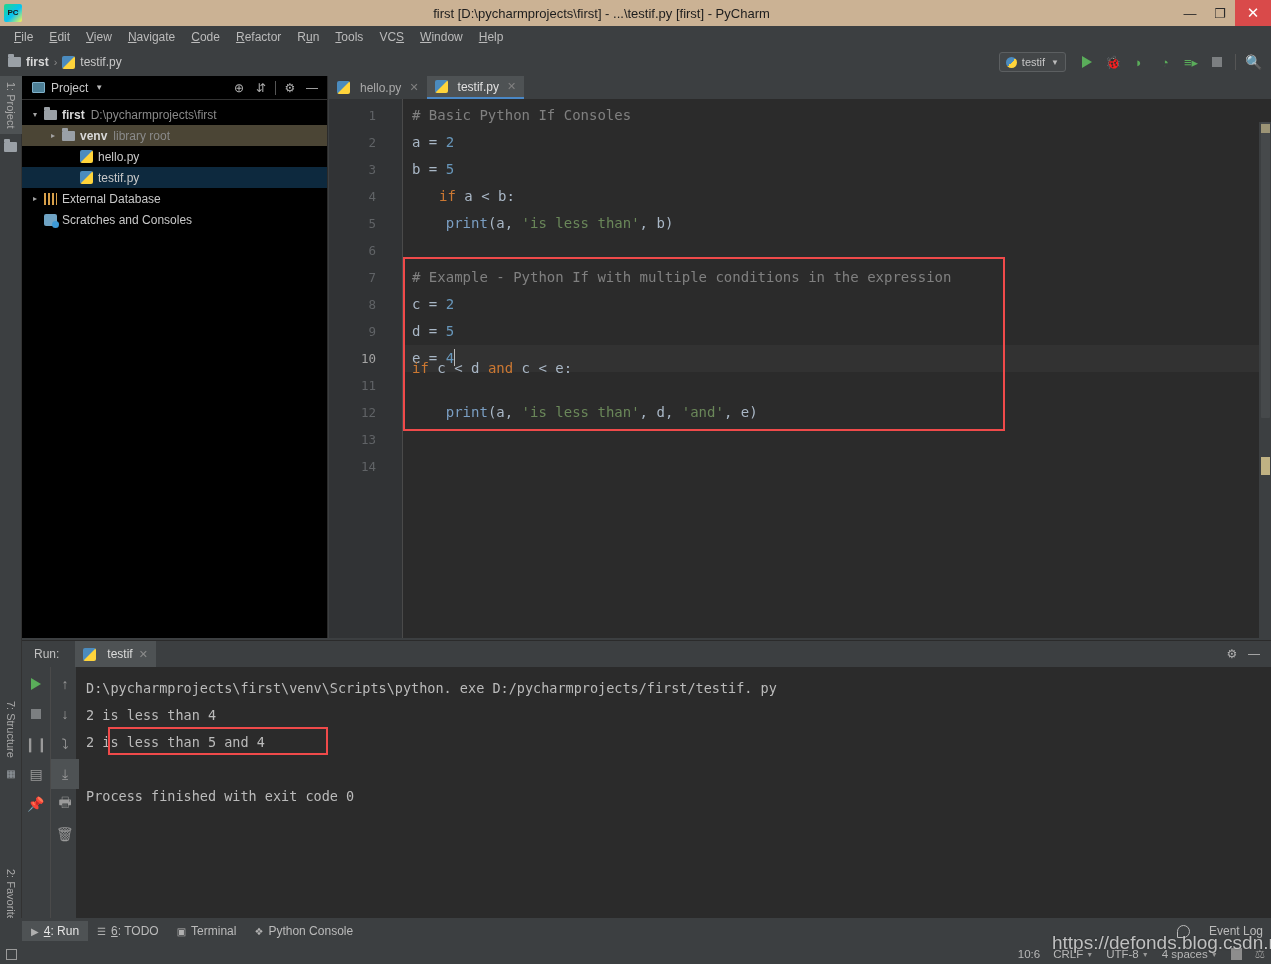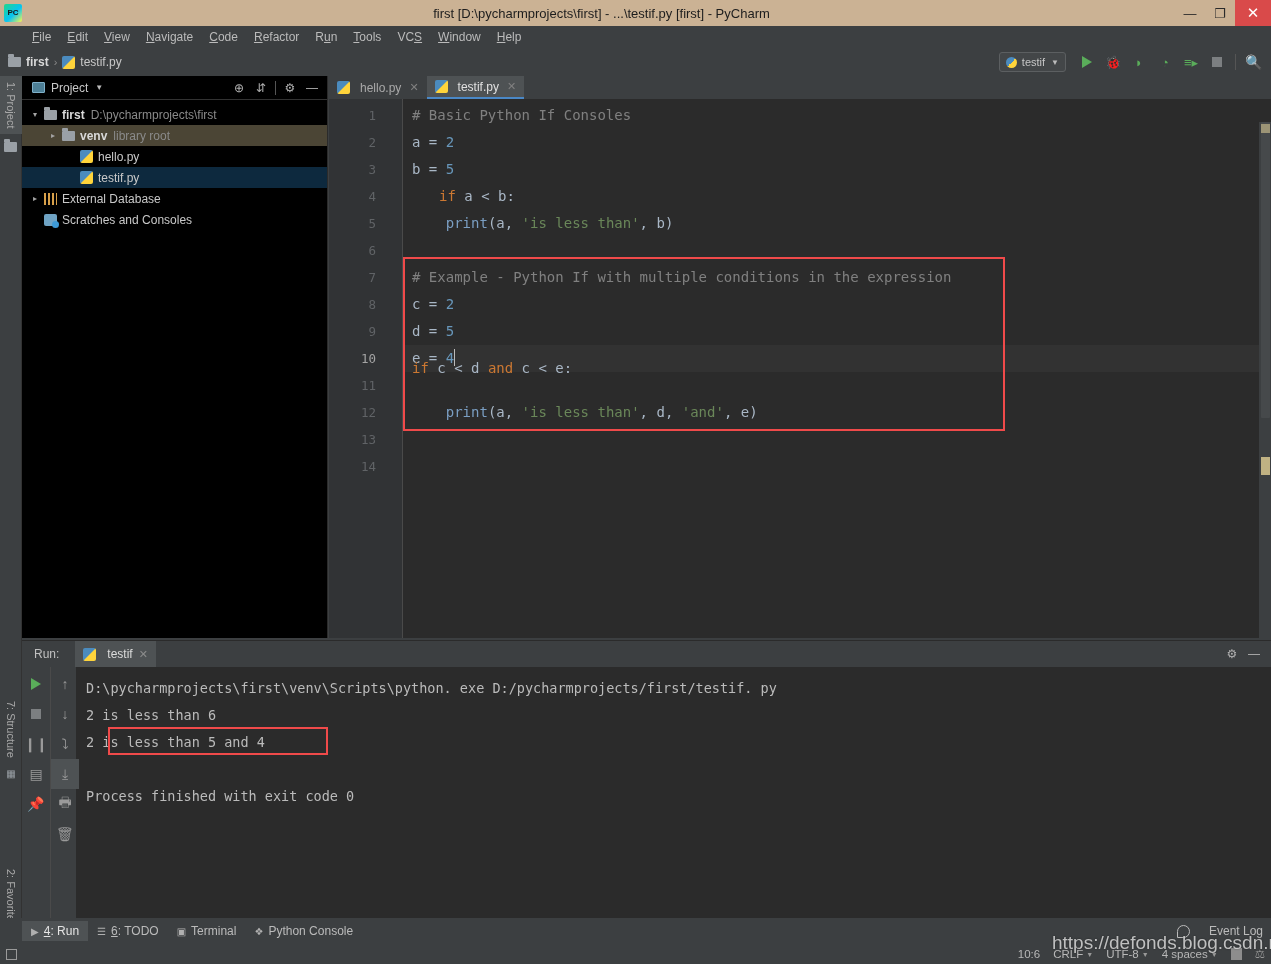--- a/index.html
+++ b/index.html
@@ -29,21 +29,21 @@
   .win-btns { position: absolute; right: 0; top: 0; height: 26px; display: flex; }
   .win-btn {
     width: 30px; height: 26px; display: flex; align-items: center;
     justify-content: center; font-size: 13px; color: #2a2a2a;
   }
   .win-btn.close { background: #d94a4a; color: #fff; width: 36px; font-size: 15px; }
 
   
   .menubar {
     position: absolute; left: 0; top: 26px; width: 1271px; height: 22px;
-    background: #3c3f41; display: flex; align-items: center; padding-left: 24px;
+    background: #3c3f41; display: flex; align-items: center; padding-left: 6px;
   }
   .menu-item {
     font-size: 12px; color: #bbbbbb; padding: 2px 8px; white-space: nowrap;
   }
   .menu-item u { text-decoration: underline; }
 
   
   .navbar {
     position: absolute; left: 0; top: 48px; width: 1271px; height: 28px;
     background: #3c3f41; display: flex; align-items: center; padding-left: 8px;
@@ -453,21 +453,21 @@
       <div class="run-sidebar-b">
         <div class="rbtn" style="margin-top:2px;">↑</div>
         <div class="rbtn">↓</div>
         <div class="rbtn">⤵</div>
         <div class="rbtn sel">⤓</div>
         <div class="rbtn">🖶</div>
         <div class="rbtn">🗑</div>
       </div>
       <div class="console" id="console">
           <div class="cl">D:\pycharmprojects\first\venv\Scripts\python. exe D:/pycharmprojects/first/testif. py</div>
-          <div class="cl">2 is less than 6</div>
+          <div class="cl">2 is less than 4</div>
           <div class="cl">2 is less than 5 and 4</div>
           <div class="cl"></div>
           <div class="cl">Process finished with exit code 0</div>
         </div>
       <div class="redbox" id="consolebox" style="left: 86px; top: 60px; width: 220px; height: 28px; border-color: rgb(240, 74, 74);"></div>
     </div>
   </div>
 
   <div class="bottombar" id="bottombar">
       <div class="btab sel">

